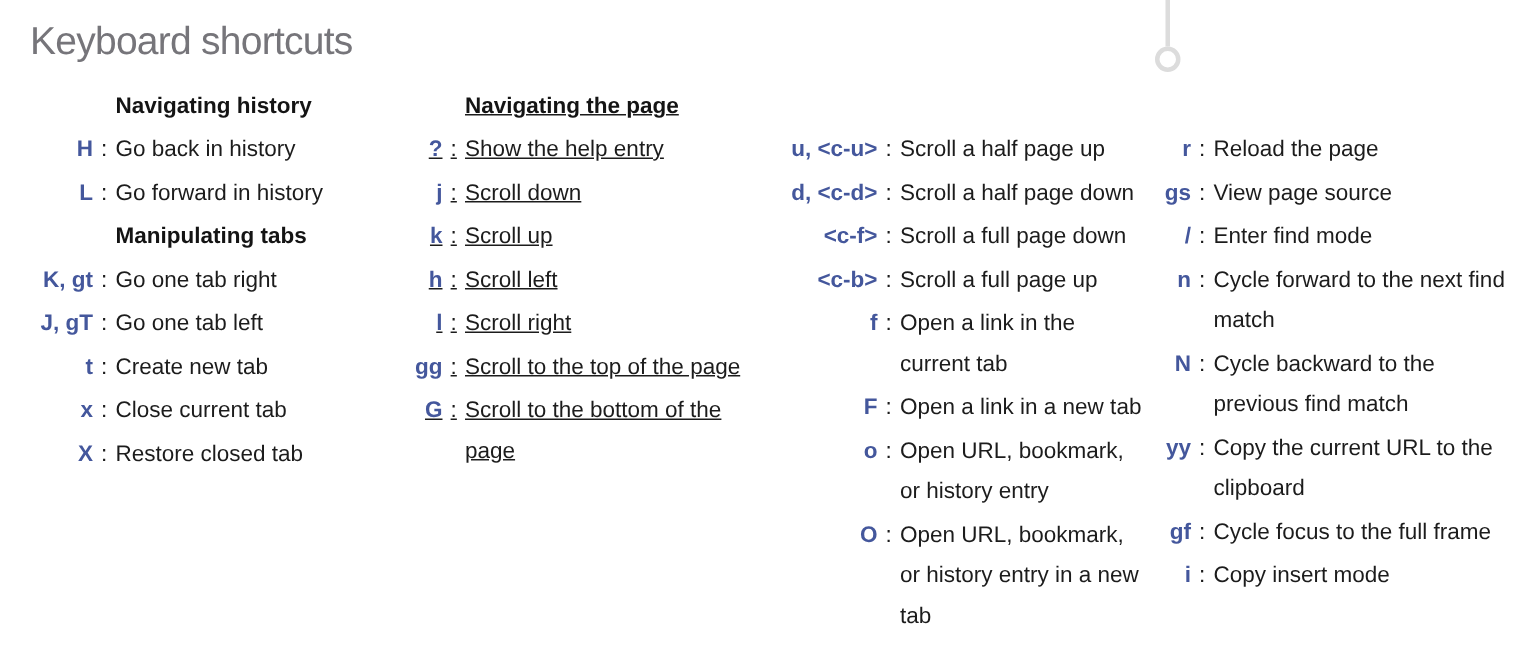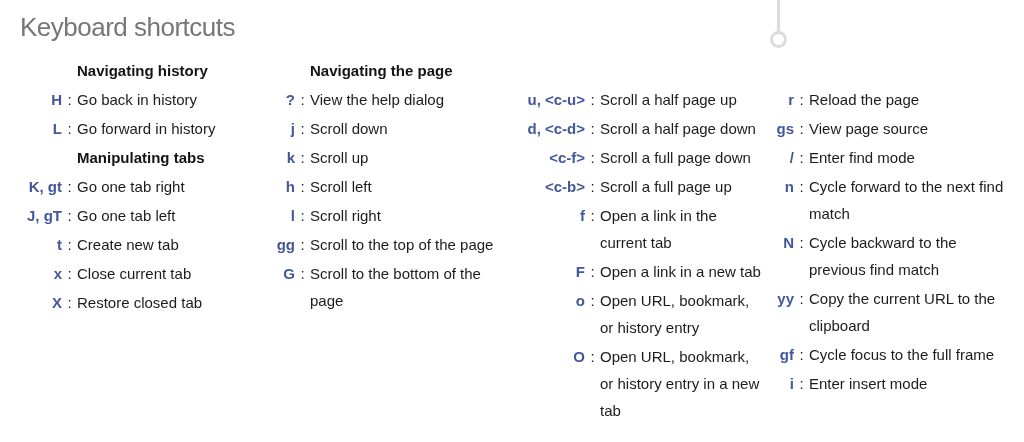--- a/index.html
+++ b/index.html
@@ -49,21 +49,21 @@
     border-radius: 50%;
     background: #ffffff;
   }
   .col {
     position: absolute;
     font-size: 15px;
     line-height: 27px;
     color: var(--text-color);
   }
   .col-1 { left: 8px;   top: 57px; }
-  .col-2 { left: 230px; top: 57px; }
+  .col-2 { left: 230px; top: 57px; text-decoration: underline; }
   .col-3 { left: 498px; top: 86px; }
   .col-4 { left: 730px; top: 86px; }
 
   .section-header {
     font-weight: bold;
     color: var(--header-color);
     line-height: 27px;
     margin-bottom: 2px;
     white-space: nowrap;
   }
@@ -144,21 +144,21 @@
         <span class="key">X</span>
         <span class="sep">:</span>
         <span class="desc">Restore closed tab</span>
       </div>
     </div>
     <div class="col col-2">
       <div class="section-header">Navigating the page</div>
       <div class="row">
         <span class="key">?</span>
         <span class="sep">:</span>
-        <span class="desc">View the help dialog</span>
+        <span class="desc">Show the help entry</span>
       </div>
       <div class="row">
         <span class="key">j</span>
         <span class="sep">:</span>
         <span class="desc">Scroll down</span>
       </div>
       <div class="row">
         <span class="key">k</span>
         <span class="sep">:</span>
         <span class="desc">Scroll up</span>
@@ -258,16 +258,16 @@
         <span class="desc">Copy the current URL to the clipboard</span>
       </div>
       <div class="row">
         <span class="key">gf</span>
         <span class="sep">:</span>
         <span class="desc">Cycle focus to the full frame</span>
       </div>
       <div class="row">
         <span class="key">i</span>
         <span class="sep">:</span>
-        <span class="desc">Enter insert mode</span>
+        <span class="desc">Copy insert mode</span>
       </div>
     </div>
   </div>
 
 </body></html>

